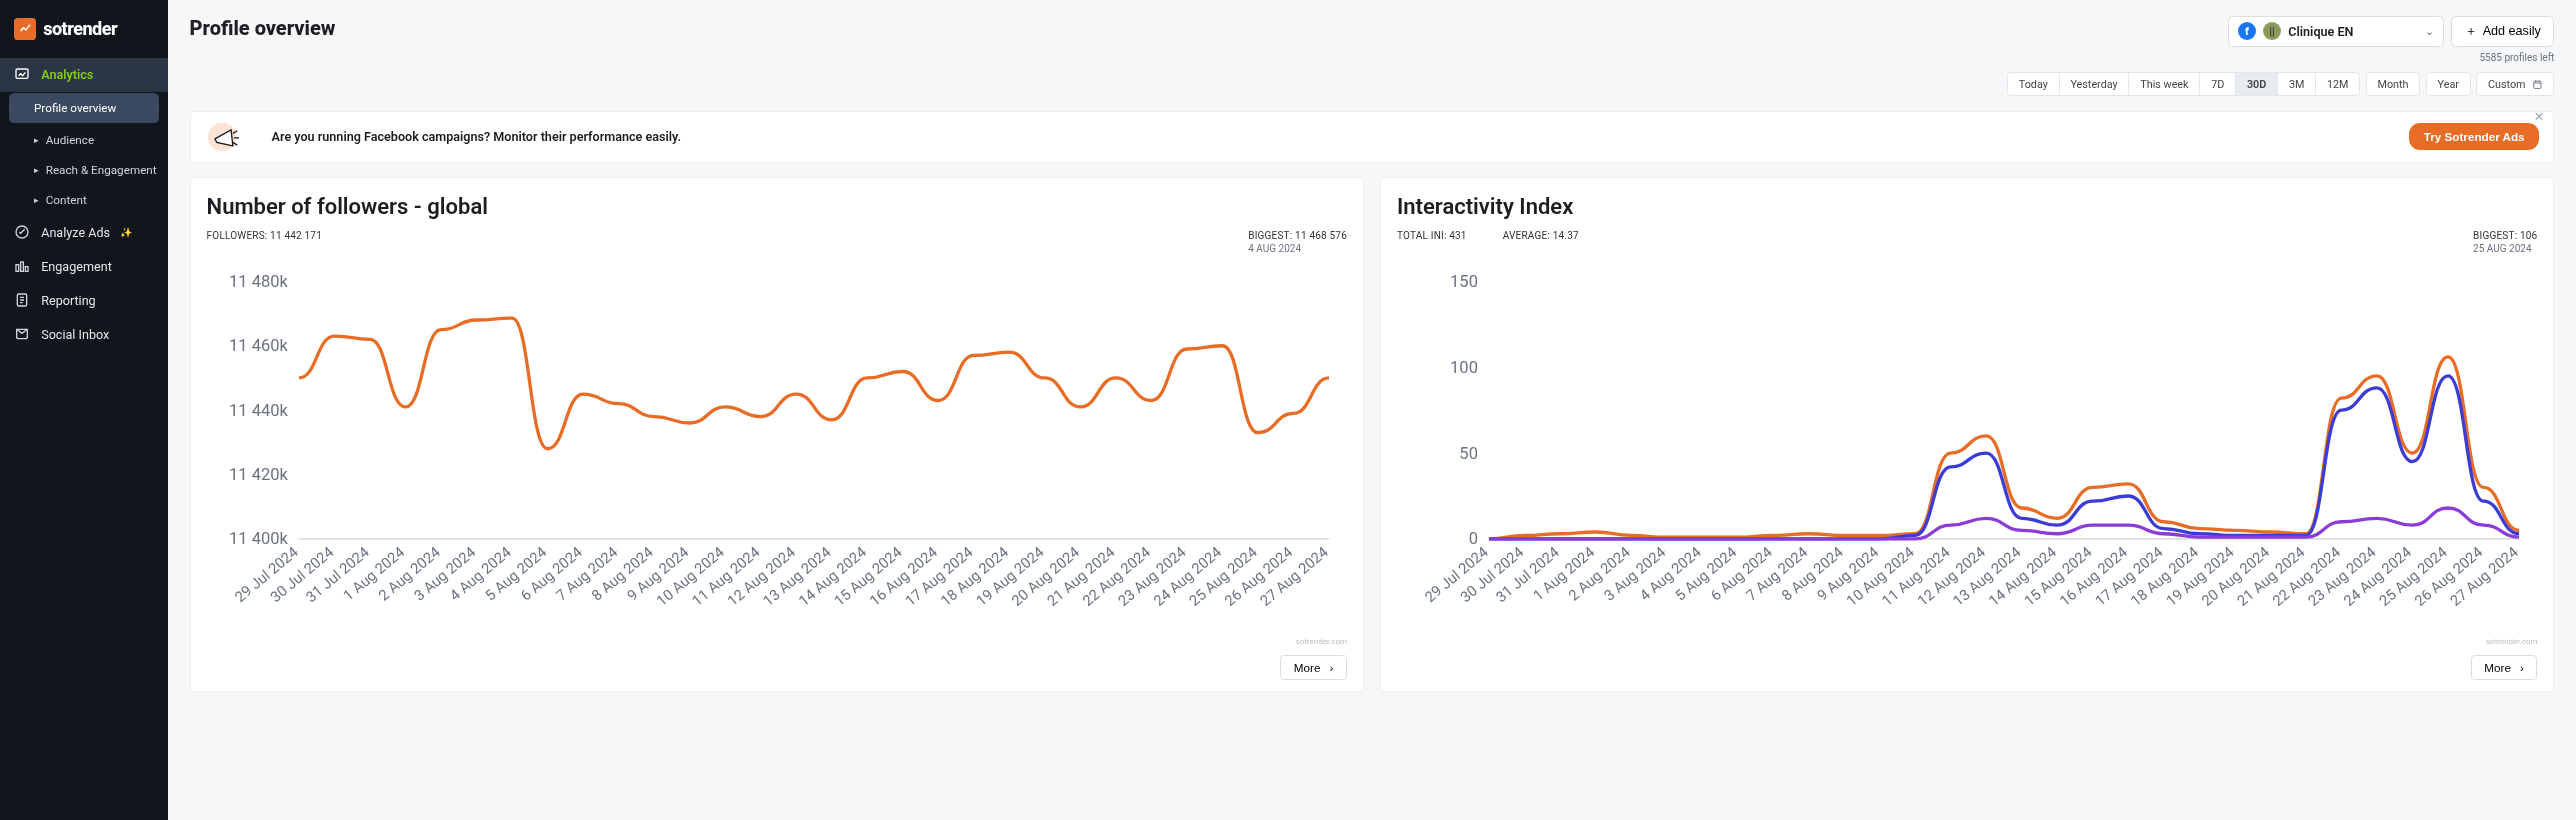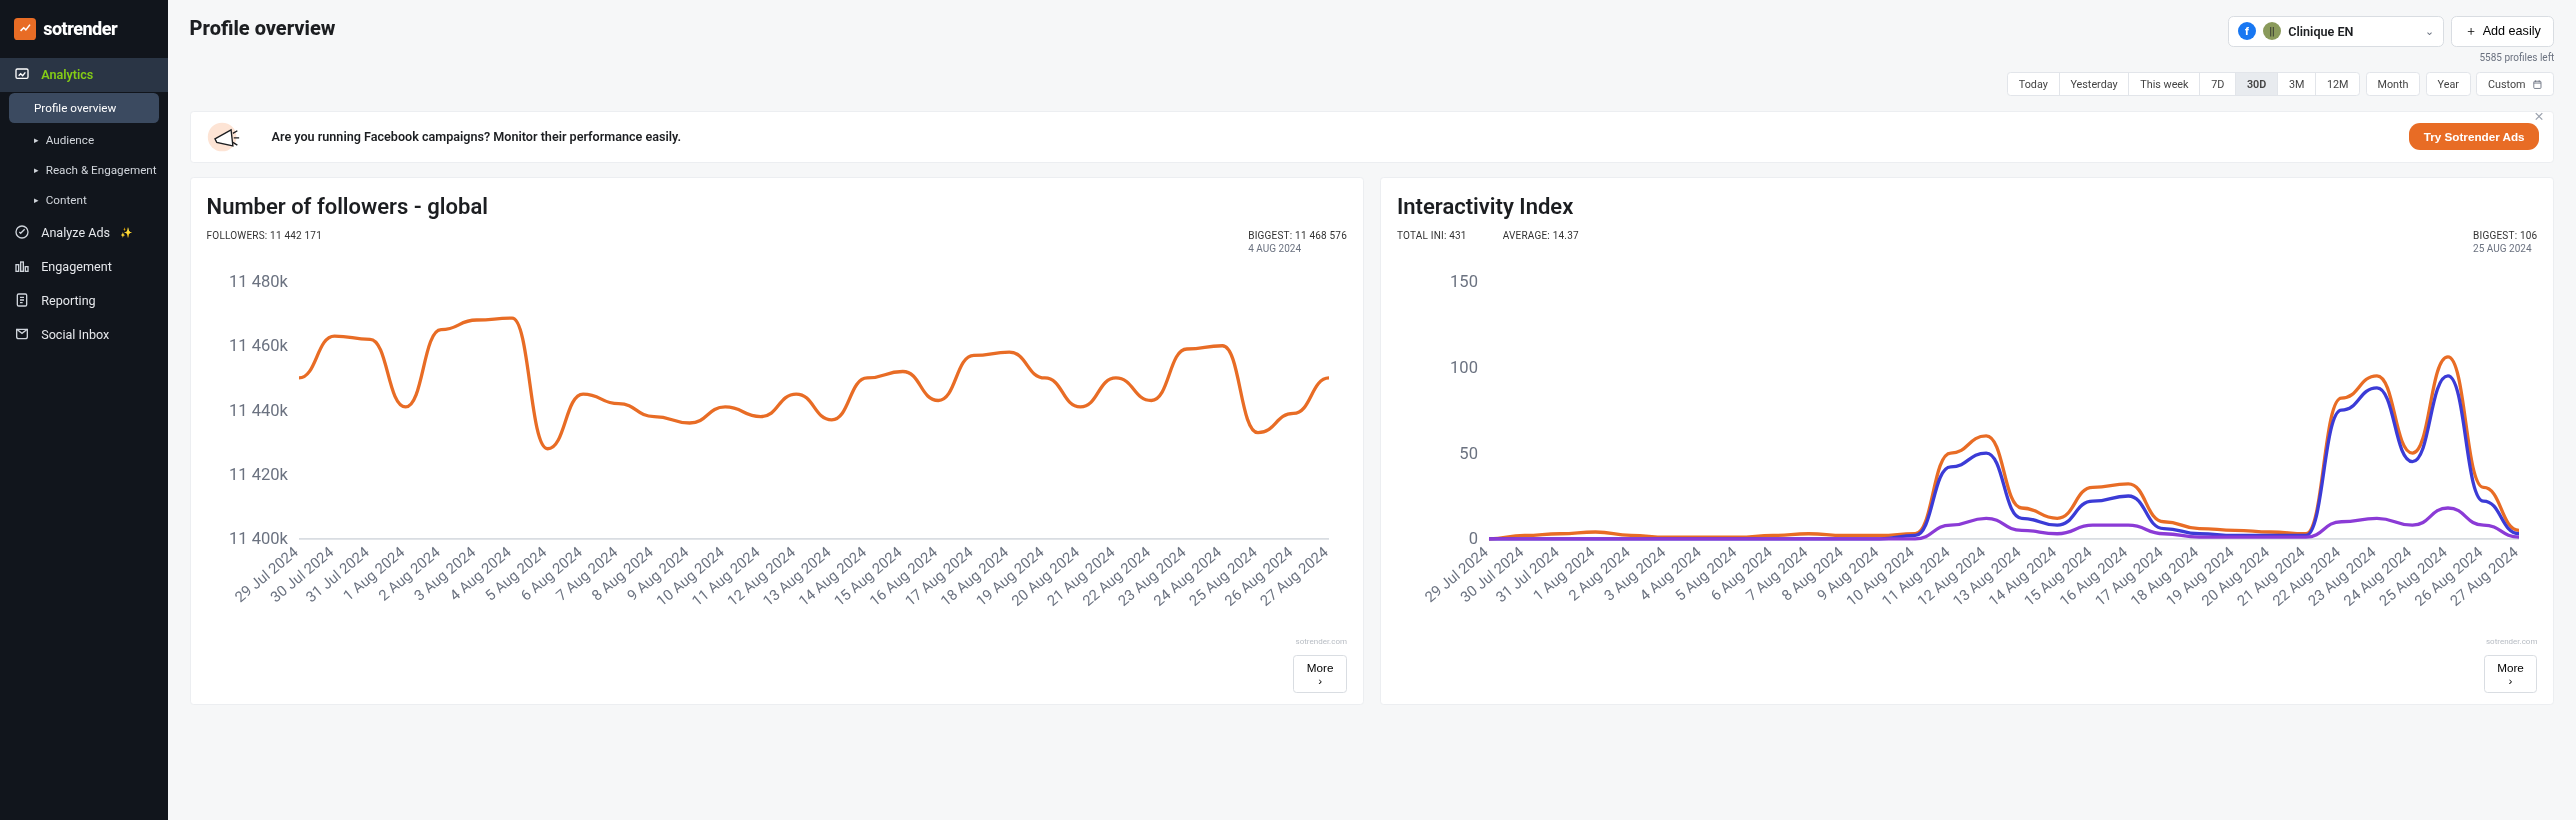--- a/index.html
+++ b/index.html
@@ -47,21 +47,21 @@
   .cards { display:flex; gap:16px; margin-top: 14.4px; }
   .card { background:#fff; border:0.9px solid #eceef1; border-radius:3.6px; flex:1; padding: 16px 16px 10.8px; display:flex; flex-direction:column; }
   .card-title { font-size: 22px; font-weight: 600; margin-bottom: 10.8px; }
   .stats-row { display:flex; gap:36px; font-size: 10px; color:#333; text-transform:uppercase; letter-spacing:0.2px; margin-bottom: 9px; }
   .stat { display:flex; flex-direction:column; gap:1.8px; }
   .stat .sub { color:#6b7280; text-transform:none; font-size:10px; letter-spacing:0; }
   .chart-wrap { position:relative; }
   .chart-wrap svg { width:100%; height:auto; }
   .wm { text-align:right; font-size:8px; color:#b7bcc3; margin-top:1.8px; }
   .more-row { display:flex; justify-content:flex-end; margin-top:9px; }
-  .more-btn { display:flex; align-items:center; gap:0; background:#fff; border:0.9px solid #d9dde2; border-radius:3.6px; padding:5.4px 12.6px; font-size:11.7px; cursor:pointer;flex-direction:column; }
+  .more-btn { display:flex; align-items:center; gap:9px; background:#fff; border:0.9px solid #d9dde2; border-radius:3.6px; padding:5.4px 12.6px; font-size:11.7px; cursor:pointer; }
   .xtick { font-size: 8px; fill:#6b7280; }
   .ytick { font-size: 9px; fill:#6b7280; }
 </style>
 </head>
 <body>
 
 <div class="app">
 
   <aside class="sidebar">
     <div class="logo">

